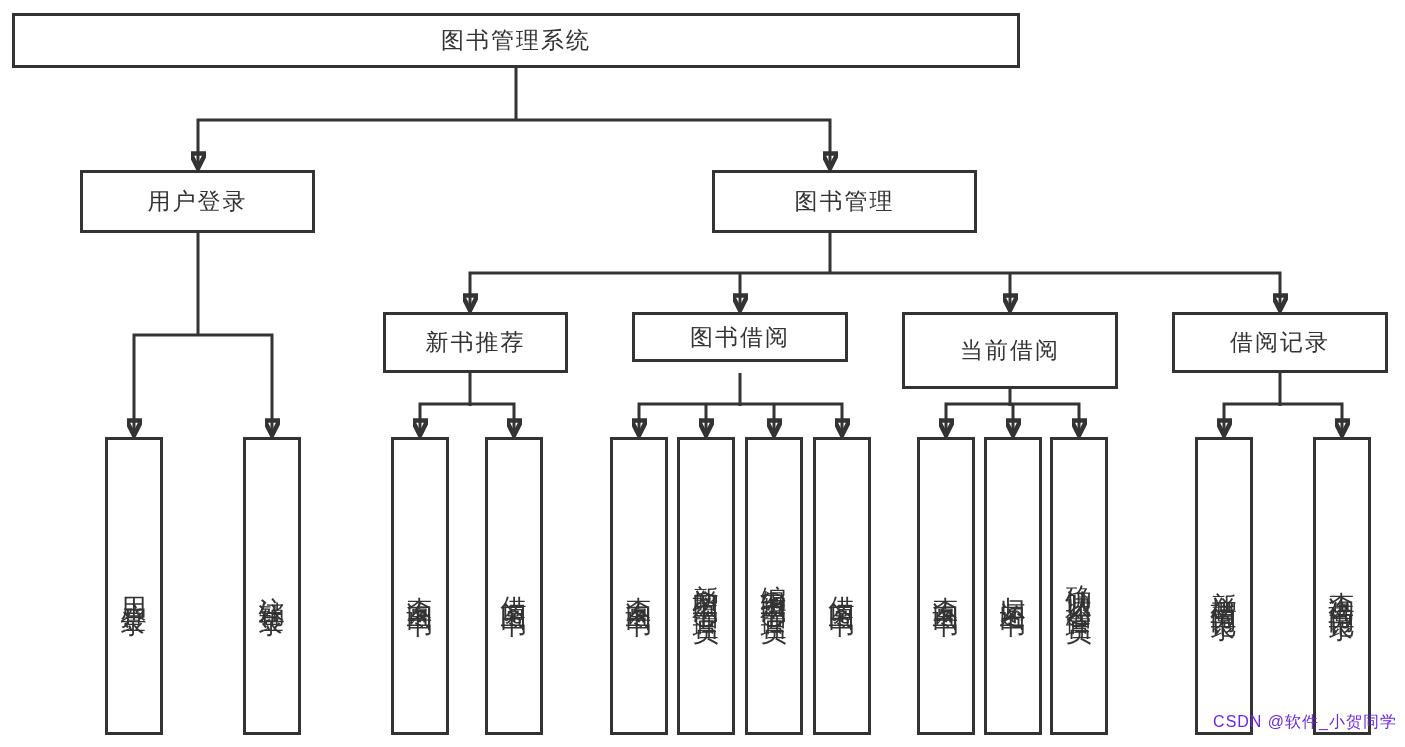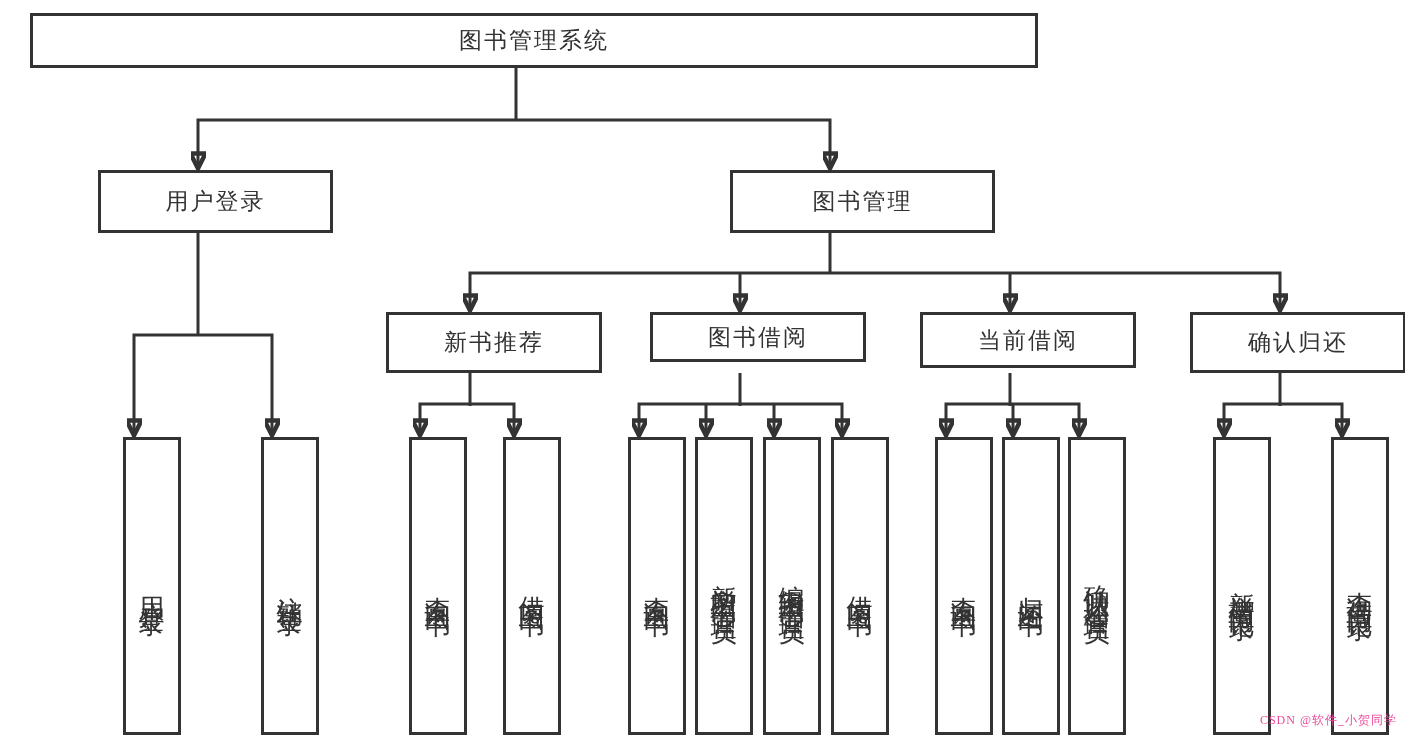--- a/index.html
+++ b/index.html
@@ -25,44 +25,42 @@
   }
   .node, .leaf {
     position: absolute;
     box-sizing: border-box;
     border: 3px solid #333333;
     background: #ffffff;
     display: flex;
     align-items: center;
     justify-content: center;
     z-index: 2;
-    margin-left: 18px;
   }
   .node span {
     font-size: 23px;
     letter-spacing: 2px;
     white-space: nowrap;
   }
   .leaf span {
     writing-mode: vertical-rl;
     text-orientation: mixed;
     font-size: 26px;
     letter-spacing: 5px;
     line-height: 1;
   }
   .watermark {
     position: absolute;
     right: 8px;
     top: 712px;
     z-index: 5;
-    font-size: 12px;
+    font-size: 16px;
     letter-spacing: 1px;
-    color: #ec4899;
+    color: #6d28d9;
     white-space: nowrap;
-    font-family: Liberation Serif, serif;
   }
 </style>
 </head>
 <body>
 
 <div class="stage">
 
   <svg class="connector-layer" width="1405" height="747" viewBox="0 0 1405 747" xmlns="http://www.w3.org/2000/svg">
     <defs>
       <marker id="arrow" viewBox="0 0 10 10" refX="9" refY="5" markerWidth="7" markerHeight="5" orient="auto-start-reverse">
@@ -101,31 +99,31 @@
     <span>图书管理系统</span>
   </div>
 
   <div class="node" style="left:80px; top:170px; width:235px; height:63px;">
     <span>用户登录</span>
   </div>
   <div class="node" style="left:712px; top:170px; width:265px; height:63px;">
     <span>图书管理</span>
   </div>
 
-  <div class="node" style="left:368px; top:312px; width:216px; height:61px;">
+  <div class="node" style="left:383px; top:312px; width:185px; height:61px;">
     <span>新书推荐</span>
   </div>
   <div class="node" style="left:632px; top:312px; width:216px; height:50px;">
     <span>图书借阅</span>
   </div>
-  <div class="node" style="left:902px; top:312px; width:216px; height:56px;">
+  <div class="node" style="left:902px; top:312px; width:216px; height:77px;">
     <span>当前借阅</span>
   </div>
   <div class="node" style="left:1172px; top:312px; width:216px; height:61px;">
-    <span>确认归还</span>
+    <span>借阅记录</span>
   </div>
 
   <div class="leaf" style="left:105px; top:437px; width:58px; height:298px;">
     <span>用户登录</span>
   </div>
   <div class="leaf" style="left:243px; top:437px; width:58px; height:298px;">
     <span>注销登录</span>
   </div>
 
   <div class="leaf" style="left:391px; top:437px; width:58px; height:298px;">

